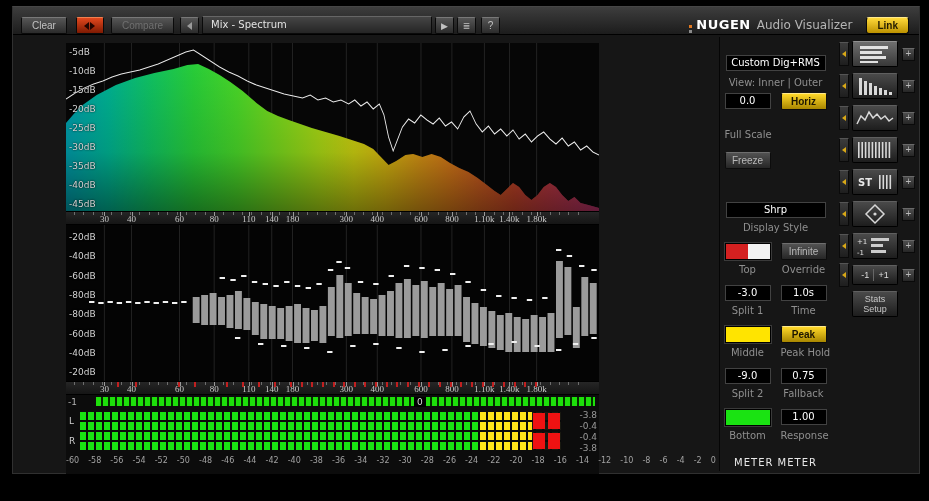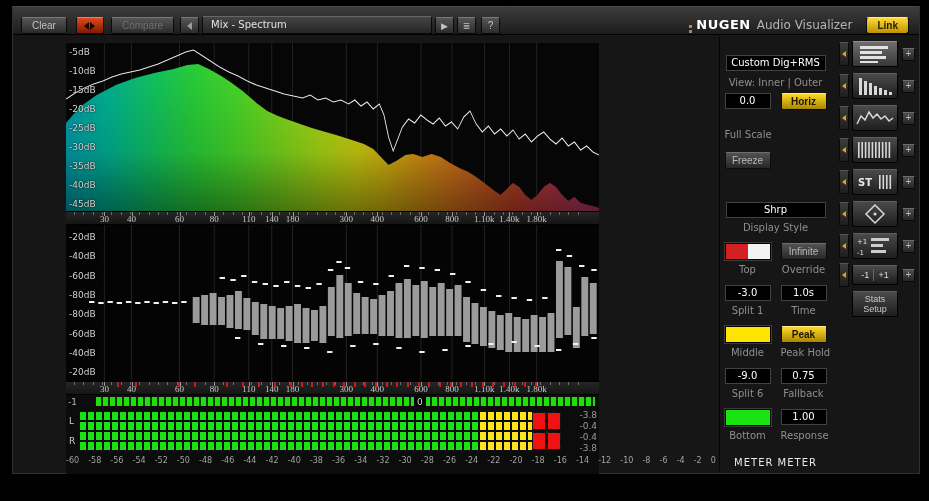--- a/index.html
+++ b/index.html
@@ -640,21 +640,21 @@
     </div>
     <div class="ctrl-row" style="margin-top:4px;">
       <div class="clabel">Middle</div>
       <div class="clabel">Peak Hold</div>
     </div>
     <div class="ctrl-row" style="margin-top:10px;">
       <div class="vbox">-9.0</div>
       <div class="vbox">0.75</div>
     </div>
     <div class="ctrl-row" style="margin-top:4px;">
-      <div class="clabel">Split 6</div>
+      <div class="clabel">Split 2</div>
       <div class="clabel">Fallback</div>
     </div>
     <div class="ctrl-row" style="margin-top:10px;">
       <div class="swatch">
           <span class="half" id="sw-green" style="background: rgb(26, 227, 18);"></span>
         </div>
       <div class="vbox">1.00</div>
     </div>
     <div class="ctrl-row" style="margin-top:4px;">
       <div class="clabel">Bottom</div>

